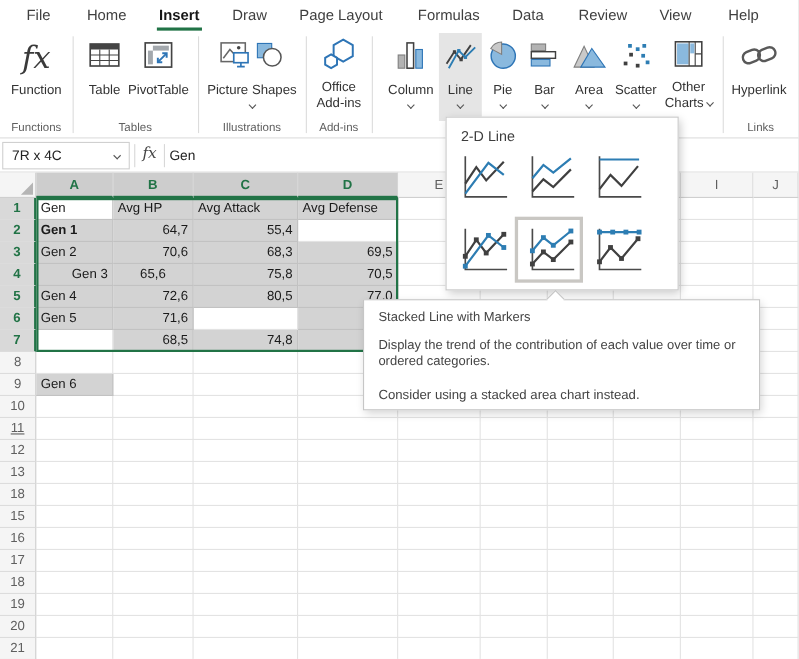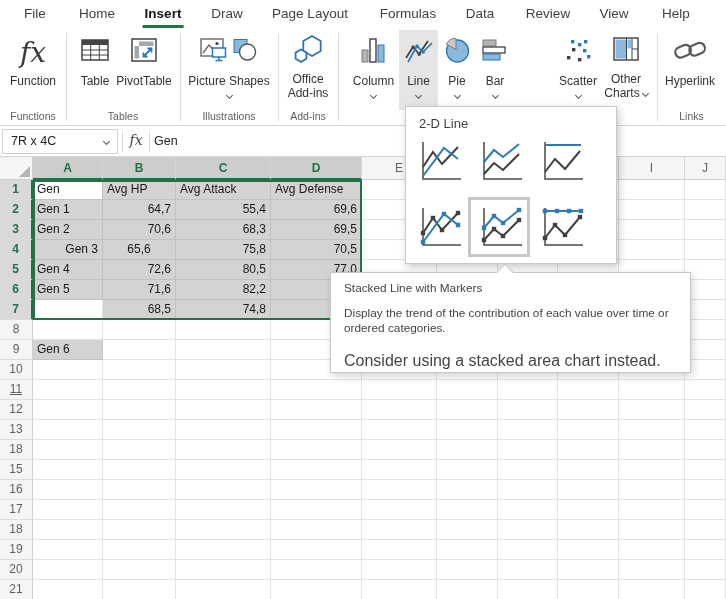--- a/index.html
+++ b/index.html
@@ -68,21 +68,21 @@
   .selbox { position:absolute; left:62px; top:90px; width:62px; height:60px;
             border:3px solid #c9c7c3; pointer-events:none; }
 
   
   .tip { position:absolute; left:330px; top:272px; width:361px; height:101px; background:#fff;
          border:1px solid #c6c6c6; box-shadow:2px 3px 8px rgba(0,0,0,0.18); z-index:6; }
   .notch { position:absolute; top:-7px; left:168px; width:12px; height:12px; background:#fff;
            border-left:1px solid #c6c6c6; border-top:1px solid #c6c6c6; transform:rotate(45deg); }
   .tt-title { position:absolute; left:13px; top:8px; font-size:11.8px; color:#444; }
   .tt-body { position:absolute; left:13px; top:33px; width:338px; font-size:11.8px; line-height:15px; color:#444; }
-  .tt-note { position:absolute; left:13px; top:79px; font-size:16px; color:#444; }
+  .tt-note { position:absolute; left:13px; top:79px; font-size:12px; color:#444; }
 </style>
 </head>
 <body>
 
 <div class="stage">
 
   <div class="menubar">
     <div class="mtab" style="left:35px">File</div>
     <div class="mtab" style="left:97px">Home</div>
     <div class="mtab active" style="left:163px">Insert</div>
@@ -225,20 +225,32 @@
       <div class="ric">
           <span>
         <svg width="30" height="28" viewBox="0 0 30 28">
               <rect x="3" y="4" width="13" height="6" fill="#b3b3b3" stroke="#7f7f7f"></rect>
               <rect x="3" y="11" width="22" height="6" fill="#fff" stroke="#404040" stroke-width="1.3"></rect>
               <rect x="3" y="18" width="17" height="6" fill="#8ab9de" stroke="#2e75b6"></rect>
             </svg>
       </span>
         </div>
       <span class="lbl">Bar</span>
+      <span class="chv"></span>
+    </div>
+    <div class="rbtn" style="left:514px;width:43px">
+      <div class="ric">
+          <span>
+        <svg width="32" height="28" viewBox="0 0 32 28">
+              <path d="M2,25 L11,6 L20,25 Z" fill="#c9c9c9" stroke="#7f7f7f"></path>
+              <path d="M8,25 L18,8 L30,25 Z" fill="#8ab9de" stroke="#2e75b6"></path>
+            </svg>
+      </span>
+        </div>
+      <span class="lbl">Area</span>
       <span class="chv"></span>
     </div>
     <div class="rbtn" style="left:556px;width:44px">
       <div class="ric">
           <span>
         <svg width="28" height="28" viewBox="0 0 28 28">
               <rect x="3" y="20" width="3.4" height="3.4" fill="#404040"></rect>
               <rect x="8" y="12" width="3.4" height="3.4" fill="#404040"></rect>
               <rect x="14" y="22" width="3.4" height="3.4" fill="#404040"></rect>
               <rect x="7" y="4" width="3.4" height="3.4" fill="#2d7db3"></rect>
@@ -358,39 +370,37 @@
       <div class="rh" style="top: 323px; height: 20px;">16</div>
       <div class="rh" style="top: 343px; height: 20px;">17</div>
       <div class="rh" style="top: 363px; height: 20px;">18</div>
       <div class="rh" style="top: 383px; height: 20px;">19</div>
       <div class="rh" style="top: 403px; height: 20px;">20</div>
       <div class="rh" style="top: 423px; height: 20px;">21</div>
       <div class="cell active" style="left: 33px; top: 23px; width: 70px; height: 20px; text-align: left;">Gen</div>
       <div class="cell sel" style="left: 103px; top: 23px; width: 73px; height: 20px; text-align: left;">Avg HP</div>
       <div class="cell sel" style="left: 176px; top: 23px; width: 95px; height: 20px; text-align: left;">Avg Attack</div>
       <div class="cell sel" style="left: 271px; top: 23px; width: 91px; height: 20px; text-align: left;">Avg Defense</div>
-      <div class="cell sel" style="left: 33px; top: 43px; width: 70px; height: 20px; text-align: left;">Gen 1</div>
+      <div class="cell sel" style="left: 33px; top: 43px; width: 70px; height: 20px; text-align: left; font-weight: bold;">Gen 1</div>
       <div class="cell sel" style="left: 103px; top: 43px; width: 73px; height: 20px; text-align: right;">64,7</div>
       <div class="cell sel" style="left: 176px; top: 43px; width: 95px; height: 20px; text-align: right;">55,4</div>
-      <div class="cell sel" style="left: 271px; top: 43px; width: 91px; height: 20px; text-align: right;">69,6</div>
       <div class="cell sel" style="left: 33px; top: 63px; width: 70px; height: 20px; text-align: left;">Gen 2</div>
       <div class="cell sel" style="left: 103px; top: 63px; width: 73px; height: 20px; text-align: right;">70,6</div>
       <div class="cell sel" style="left: 176px; top: 63px; width: 95px; height: 20px; text-align: right;">68,3</div>
       <div class="cell sel" style="left: 271px; top: 63px; width: 91px; height: 20px; text-align: right;">69,5</div>
       <div class="cell sel" style="left: 33px; top: 83px; width: 70px; height: 20px; text-align: right;">Gen 3</div>
       <div class="cell sel" style="left: 103px; top: 83px; width: 73px; height: 20px; text-align: center;">65,6</div>
       <div class="cell sel" style="left: 176px; top: 83px; width: 95px; height: 20px; text-align: right;">75,8</div>
       <div class="cell sel" style="left: 271px; top: 83px; width: 91px; height: 20px; text-align: right;">70,5</div>
       <div class="cell sel" style="left: 33px; top: 103px; width: 70px; height: 20px; text-align: left;">Gen 4</div>
       <div class="cell sel" style="left: 103px; top: 103px; width: 73px; height: 20px; text-align: right;">72,6</div>
       <div class="cell sel" style="left: 176px; top: 103px; width: 95px; height: 20px; text-align: right;">80,5</div>
       <div class="cell sel" style="left: 271px; top: 103px; width: 91px; height: 20px; text-align: right;">77,0</div>
       <div class="cell sel" style="left: 33px; top: 123px; width: 70px; height: 20px; text-align: left;">Gen 5</div>
       <div class="cell sel" style="left: 103px; top: 123px; width: 73px; height: 20px; text-align: right;">71,6</div>
-      <div class="cell sel" style="left: 176px; top: 123px; width: 95px; height: 20px; text-align: right;">82,2</div>
       <div class="cell sel" style="left: 271px; top: 123px; width: 91px; height: 20px; text-align: right;"></div>
       <div class="cell sel" style="left: 33px; top: 143px; width: 70px; height: 20px; text-align: left; margin-top: 40px;">Gen 6</div>
       <div class="cell sel" style="left: 103px; top: 143px; width: 73px; height: 20px; text-align: right;">68,5</div>
       <div class="cell sel" style="left: 176px; top: 143px; width: 95px; height: 20px; text-align: right;">74,8</div>
       <div class="cell sel" style="left: 271px; top: 143px; width: 91px; height: 20px; text-align: right;"></div>
       <div class="selrect" style="left: 33px; top: 23px; width: 329px; height: 140px;"></div>
     </div>
 
   <div class="panel">
     <div class="ptitle">2-D Line</div>

